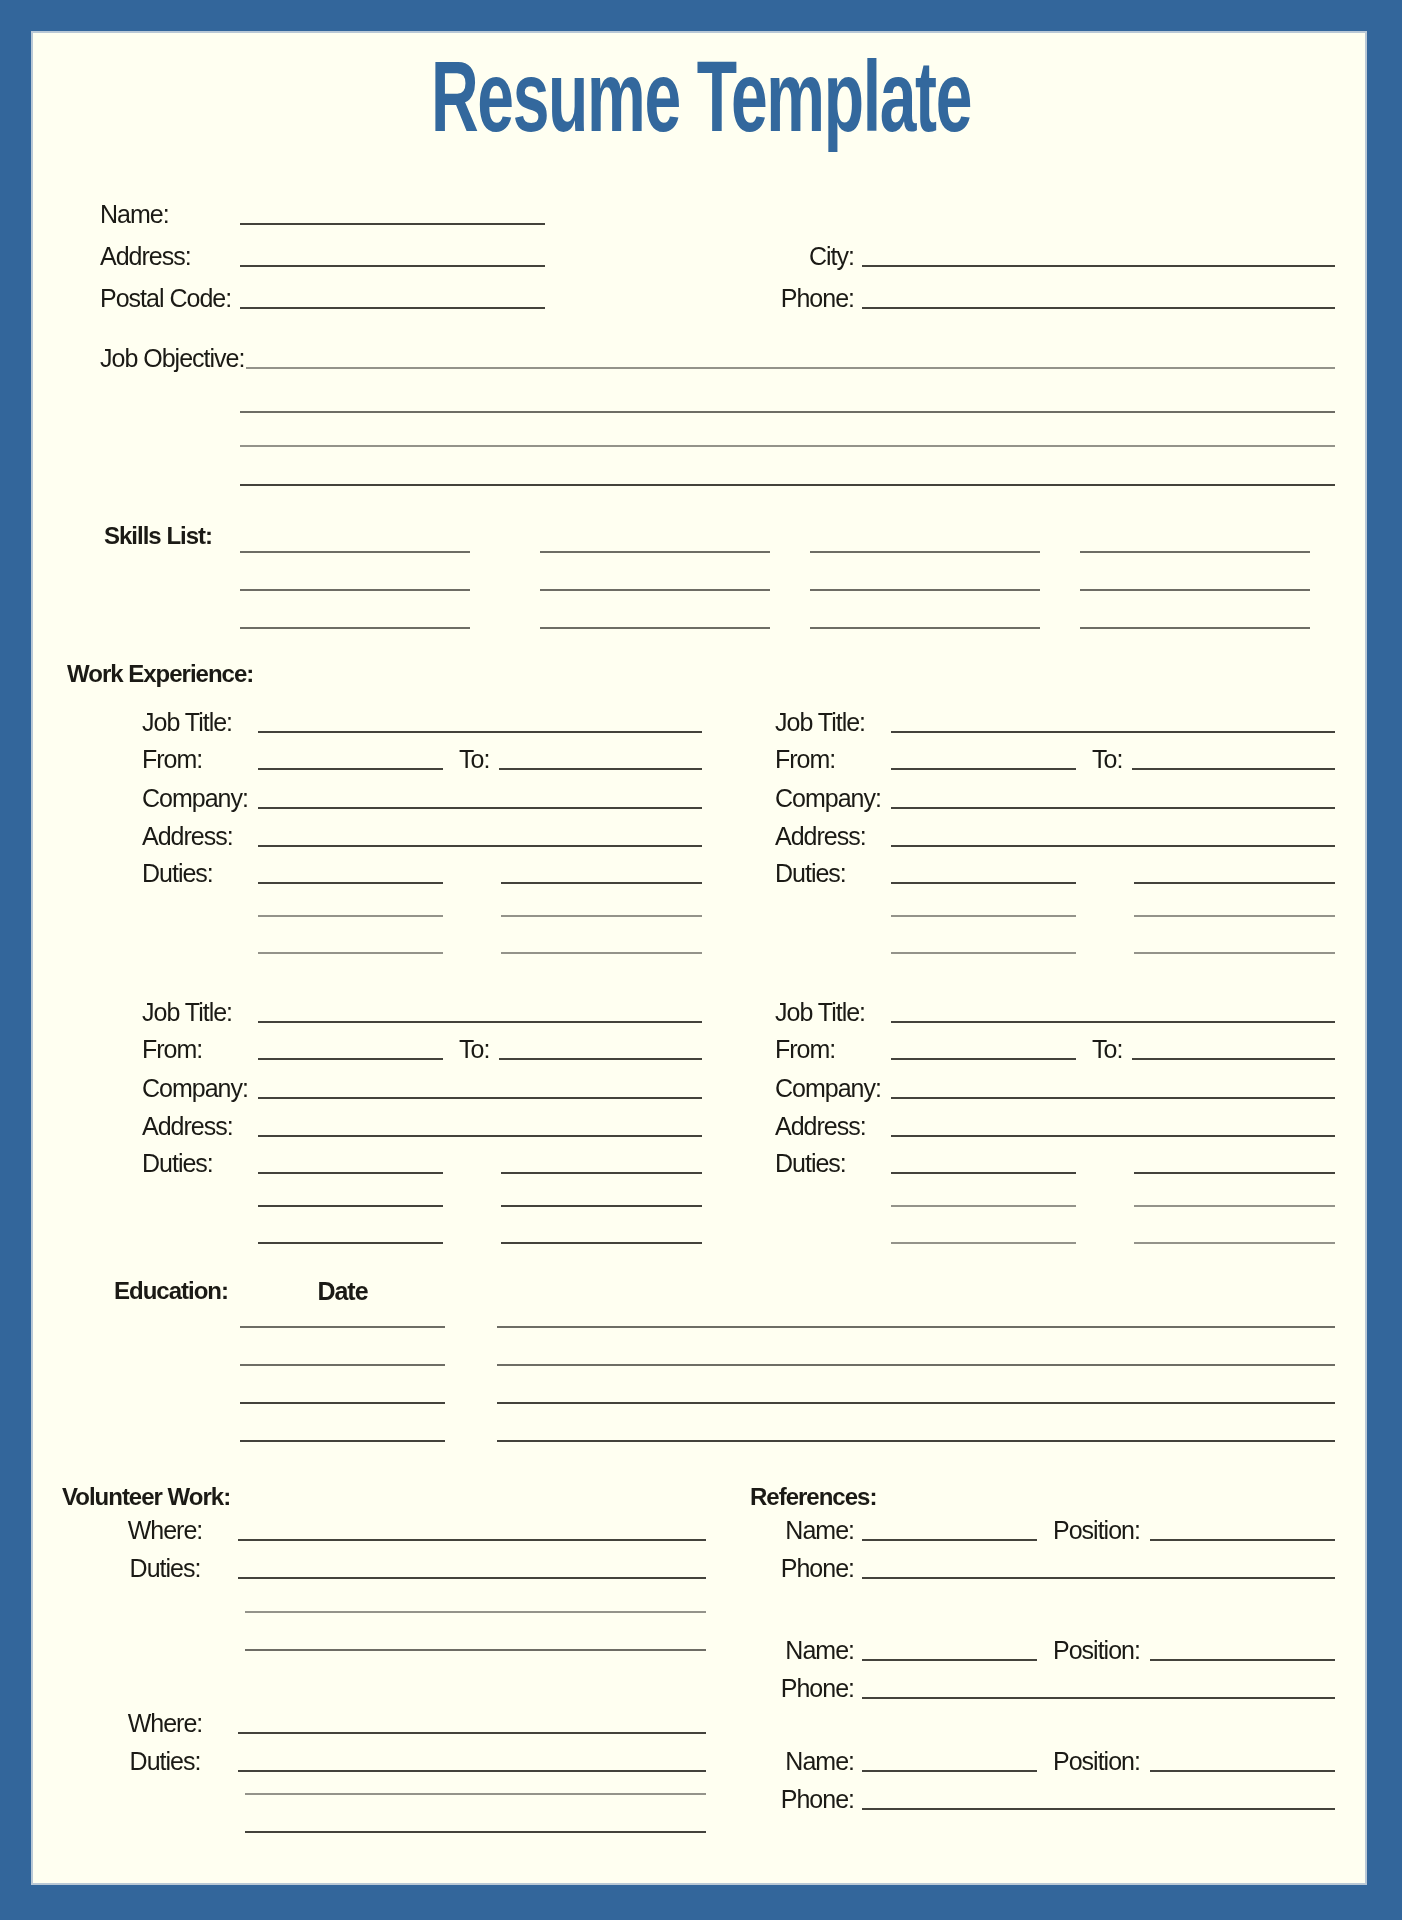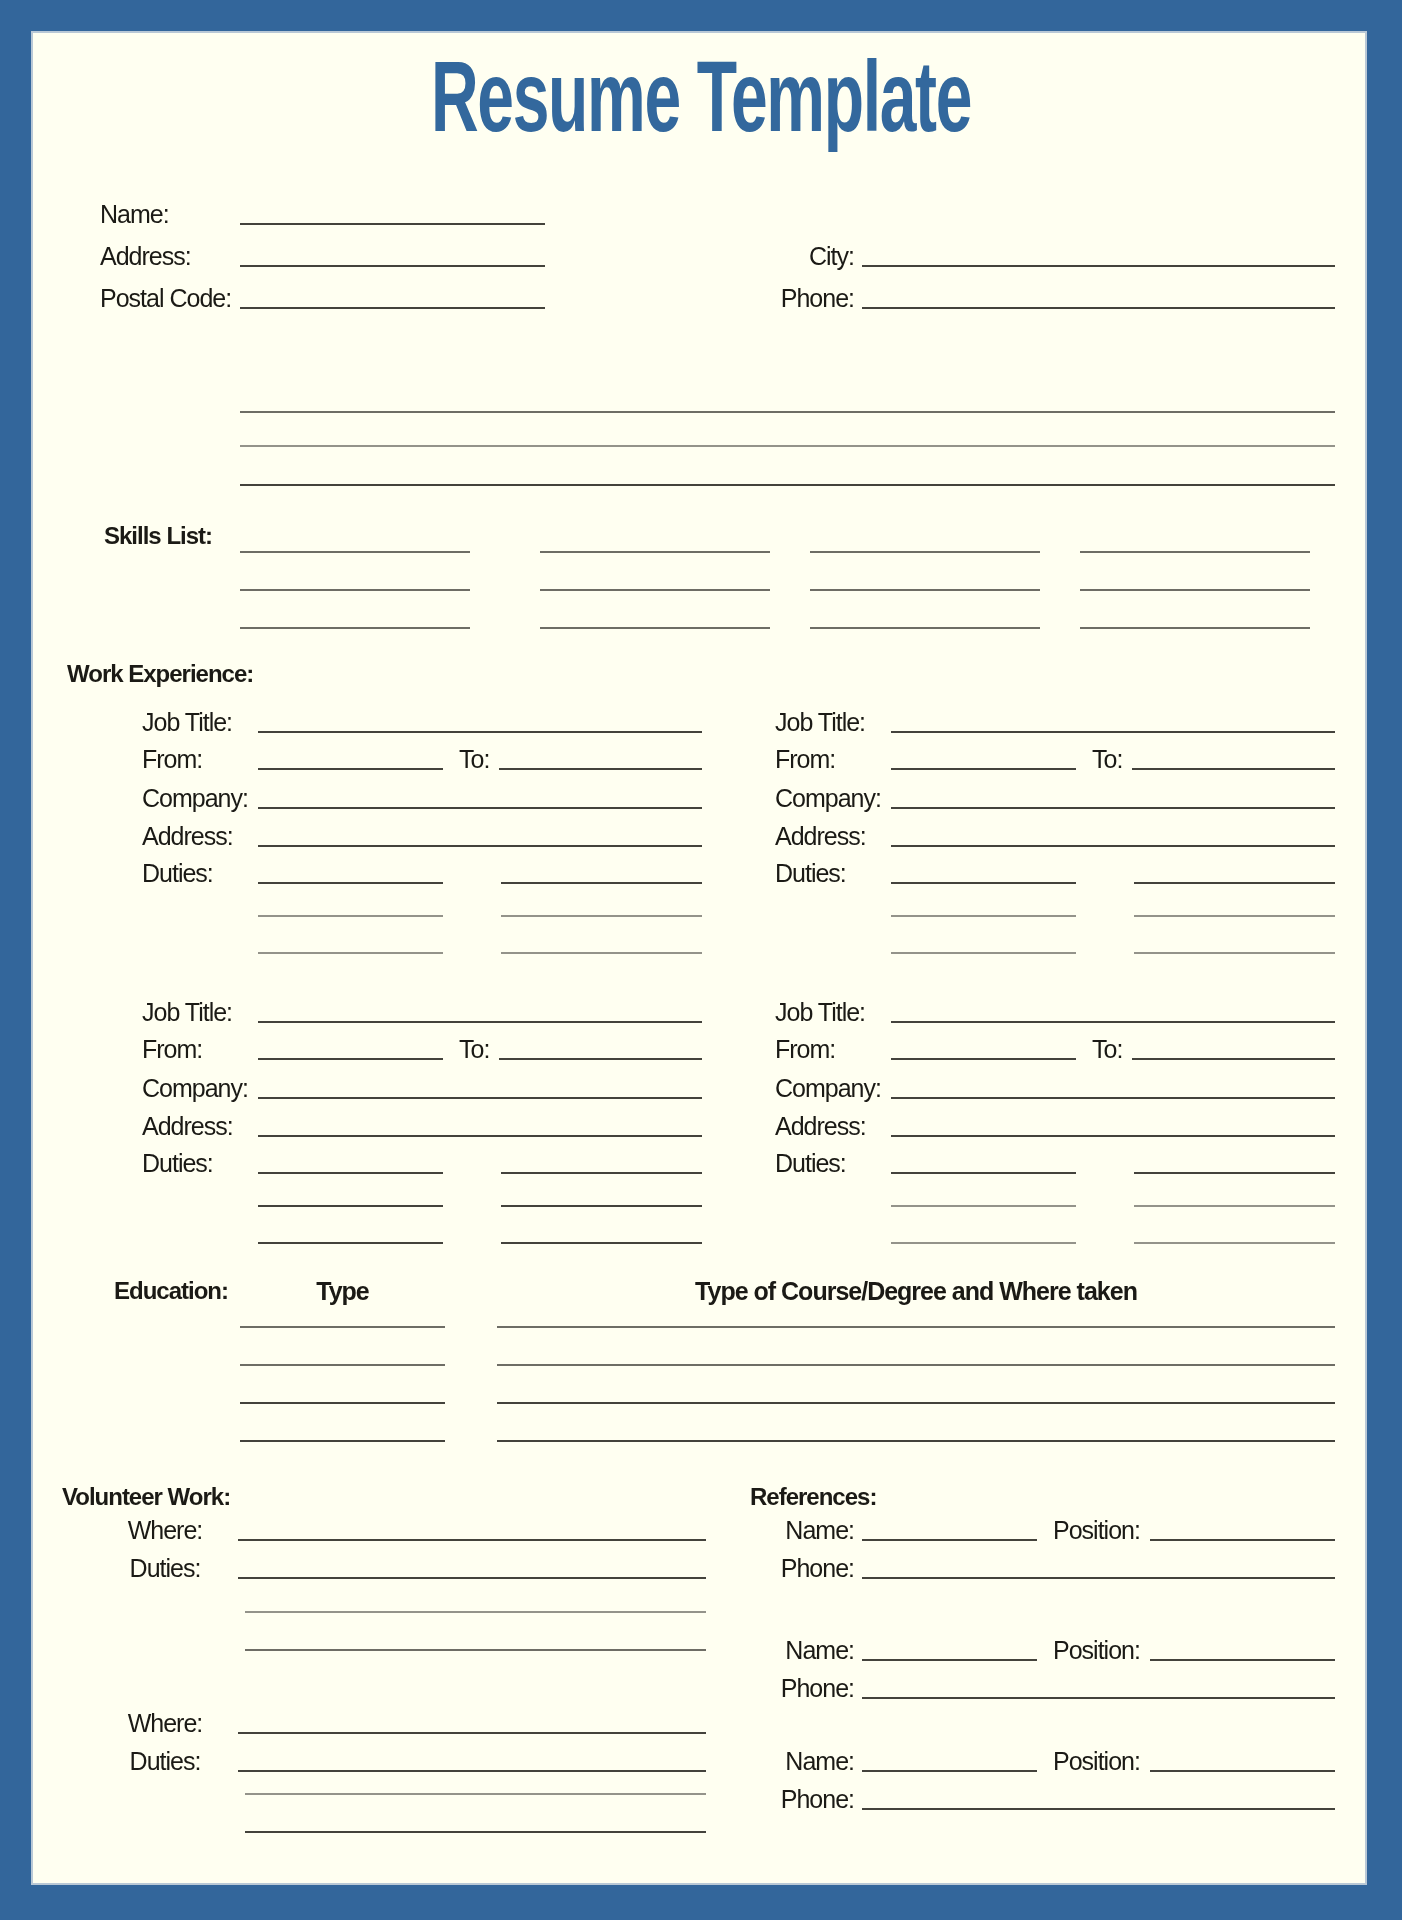--- a/index.html
+++ b/index.html
@@ -67,20 +67,24 @@
   </div>
   <div class="row" style="left:100px;top:282px;width:445px;">
     <div class="lbl w140">Postal Code:</div>
     <div class="ln"></div>
   </div>
   <div class="row" style="left:702px;top:282px;width:633px;">
     <div class="lbl rt160">Phone:</div>
     <div class="ln"></div>
   </div>
 
+  <div class="row" style="left:100px;top:342px;width:1235px;">
+    <div class="lbl" style="padding-right:2px;">Job Objective:</div>
+    <div class="ln gy"></div>
+  </div>
   <div class="xln md" style="left:240px;top:411px;width:1095px;"></div>
   <div class="xln gy" style="left:240px;top:445px;width:1095px;"></div>
   <div class="xln" style="left:240px;top:484px;width:1095px;"></div>
 
   <div class="hd" style="left:104px;top:522px;">Skills List:</div>
   <div class="xln md" style="left:240px;top:551px;width:230px;"></div>
   <div class="xln md" style="left:540px;top:551px;width:230px;"></div>
   <div class="xln md" style="left:810px;top:551px;width:230px;"></div>
   <div class="xln md" style="left:1080px;top:551px;width:230px;"></div>
   <div class="xln md" style="left:240px;top:589px;width:230px;"></div>
@@ -236,22 +240,21 @@
       <div class="ln gy"></div>
     </div>
     <div class="jx" style="top:247px;">
       <div class="ln gy fix185"></div>
       <div class="sp58"></div>
       <div class="ln gy"></div>
     </div>
   </div>
 
   <div class="hd" style="left:114px;top:1277px;">Education:</div>
-  <div class="ctr" style="left:240px;top:1277px;width:205px;">Type</div>
-  <div class="ctr" style="left:497px;top:1277px;width:838px;">Type of Course/Degree and Where taken</div>
+  <div class="ctr" style="left:240px;top:1277px;width:205px;">Date</div>
   <div class="xln md" style="left:240px;top:1326px;width:205px;"></div>
   <div class="xln md" style="left:497px;top:1326px;width:838px;"></div>
   <div class="xln md" style="left:240px;top:1364px;width:205px;"></div>
   <div class="xln md" style="left:497px;top:1364px;width:838px;"></div>
   <div class="xln" style="left:240px;top:1402px;width:205px;"></div>
   <div class="xln" style="left:497px;top:1402px;width:838px;"></div>
   <div class="xln" style="left:240px;top:1440px;width:205px;"></div>
   <div class="xln" style="left:497px;top:1440px;width:838px;"></div>
 
   <div class="hd" style="left:62px;top:1483px;">Volunteer Work:</div>

